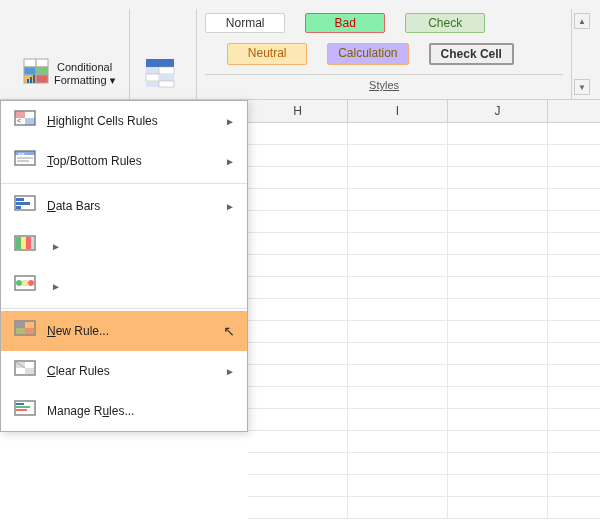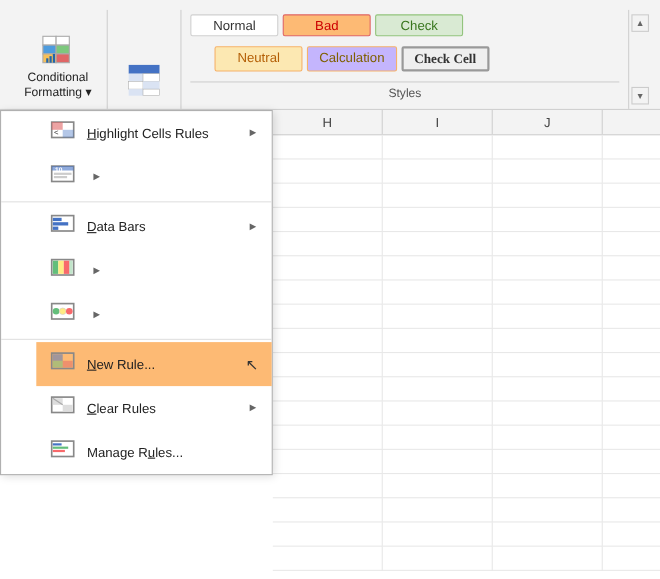--- a/index.html
+++ b/index.html
@@ -29,21 +29,20 @@
       flex-direction: column;
       align-items: center;
       border-right: 1px solid #d0d0d0;
       padding: 0 8px 4px 8px;
       height: 90px;
       justify-content: flex-end;
     }
 
     .ribbon-btn-large {
       display: flex;
-      flex-direction: column;
       align-items: center;
       cursor: pointer;
       padding: 4px 6px;
       border-radius: 2px;
       min-width: 50px;
     }
 
     .ribbon-icon {
       width: 32px;
       height: 32px;
@@ -62,46 +61,47 @@
       display: flex;
       flex-direction: column;
       padding: 4px 8px 4px 8px;
       flex: 1;
       height: 90px;
       justify-content: space-between;
     }
 
     .styles-row {
       display: flex;
-      gap: 4px;
+      gap: 20px;
     }
 
     .style-cell {
       padding: 2px 10px;
       font-size: 12px;
       font-weight: 500;
       border: 1px solid #d0d0d0;
       border-radius: 2px;
       min-width: 80px;
       text-align: center;
     }
 
     .style-normal { background: #fff; color: #333; }
-    .style-bad { background: #fdba74; color: #cc0000; border-color: #e06666; }
+    .style-bad { background: #86efac; color: #cc0000; border-color: #e06666; }
     .style-good { background: #d9ead3; color: #38761d; border-color: #93c47d; }
     .style-neutral { background: #fce8b2; color: #b45f06; border-color: #f6b26b; margin-left: 22px; }
     .style-calculation { background: #c4b5fd; color: #7f6000; border-color: #f6b26b; }
-    .style-check-cell { background: #efefef; color: #333; border: 2px solid #999; font-weight: bold; font-family: Liberation Serif, serif; }
+    .style-check-cell { background: #efefef; color: #333; border: 2px solid #999; font-weight: bold; }
 
     .styles-label {
       text-align: center;
       color: #555;
       font-size: 11px;
       padding: 4px 0;
       border-top: 1px solid #d0d0d0;
+      text-decoration: underline;
     }
 
     
     .ribbon-scroll {
       display: flex;
       flex-direction: column;
       justify-content: space-between;
       height: 90px;
       padding: 4px 2px;
       border-left: 1px solid #d0d0d0;
@@ -132,21 +132,20 @@
       z-index: 100;
     }
 
     .menu-item {
       display: flex;
       align-items: center;
       padding: 8px 12px;
       cursor: pointer;
       position: relative;
       min-height: 38px;
-      margin-left: 32px;
     }
     .menu-item.active { background: #fdba74; }
 
     .menu-item-icon {
       width: 24px;
       height: 24px;
       margin-right: 10px;
       flex-shrink: 0;
     }
 
@@ -291,20 +290,21 @@
   </div>
 
   <div class="menu-item">
     <svg class="menu-item-icon" viewBox="0 0 24 24">
       <rect x="2" y="2" width="20" height="14" fill="none" stroke="#888" stroke-width="1.5"></rect>
       <rect x="2" y="2" width="20" height="4" fill="#4472c4" opacity="0.6"></rect>
       <text x="5" y="7.5" font-size="6" fill="#fff" font-weight="bold">10</text>
       <rect x="4" y="8" width="16" height="2" fill="#ccc"></rect>
       <rect x="4" y="11" width="12" height="2" fill="#ccc"></rect>
     </svg>
+    <span class="menu-item-text"><span class="acc">T</span>op/Bottom Rules</span>
     <span class="menu-item-arrow">►</span>
   </div>
 
   <hr class="menu-divider">
 
   <div class="menu-item">
     <svg class="menu-item-icon" viewBox="0 0 24 24">
       <rect x="2" y="2" width="20" height="14" fill="none" stroke="#888" stroke-width="1.5"></rect>
       <rect x="3" y="4" width="8" height="3" fill="#4472c4"></rect>
       <rect x="3" y="8" width="14" height="3" fill="#4472c4"></rect>

